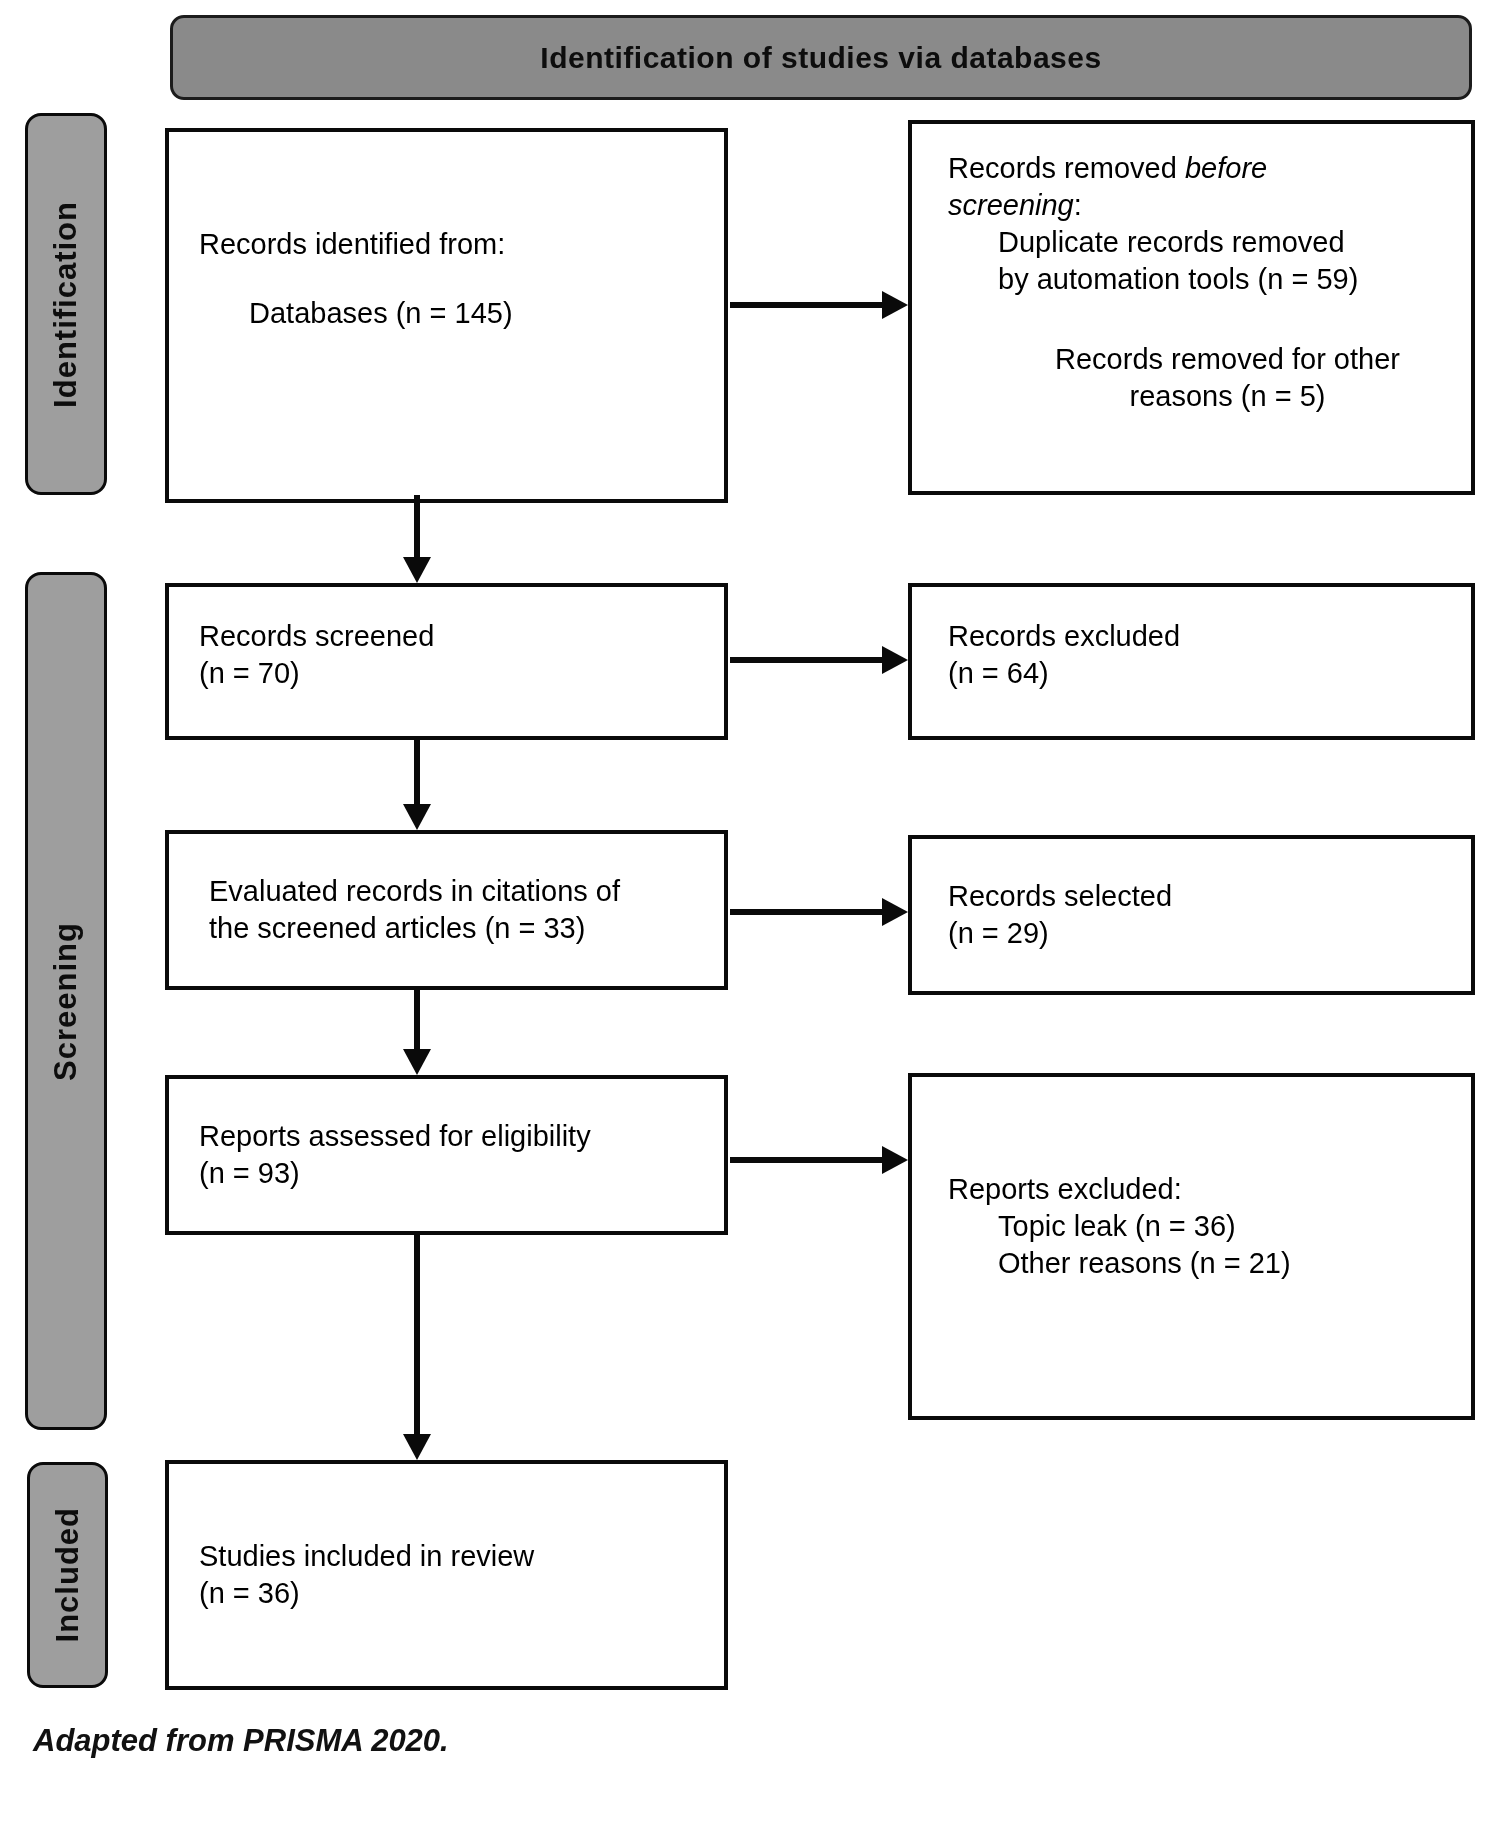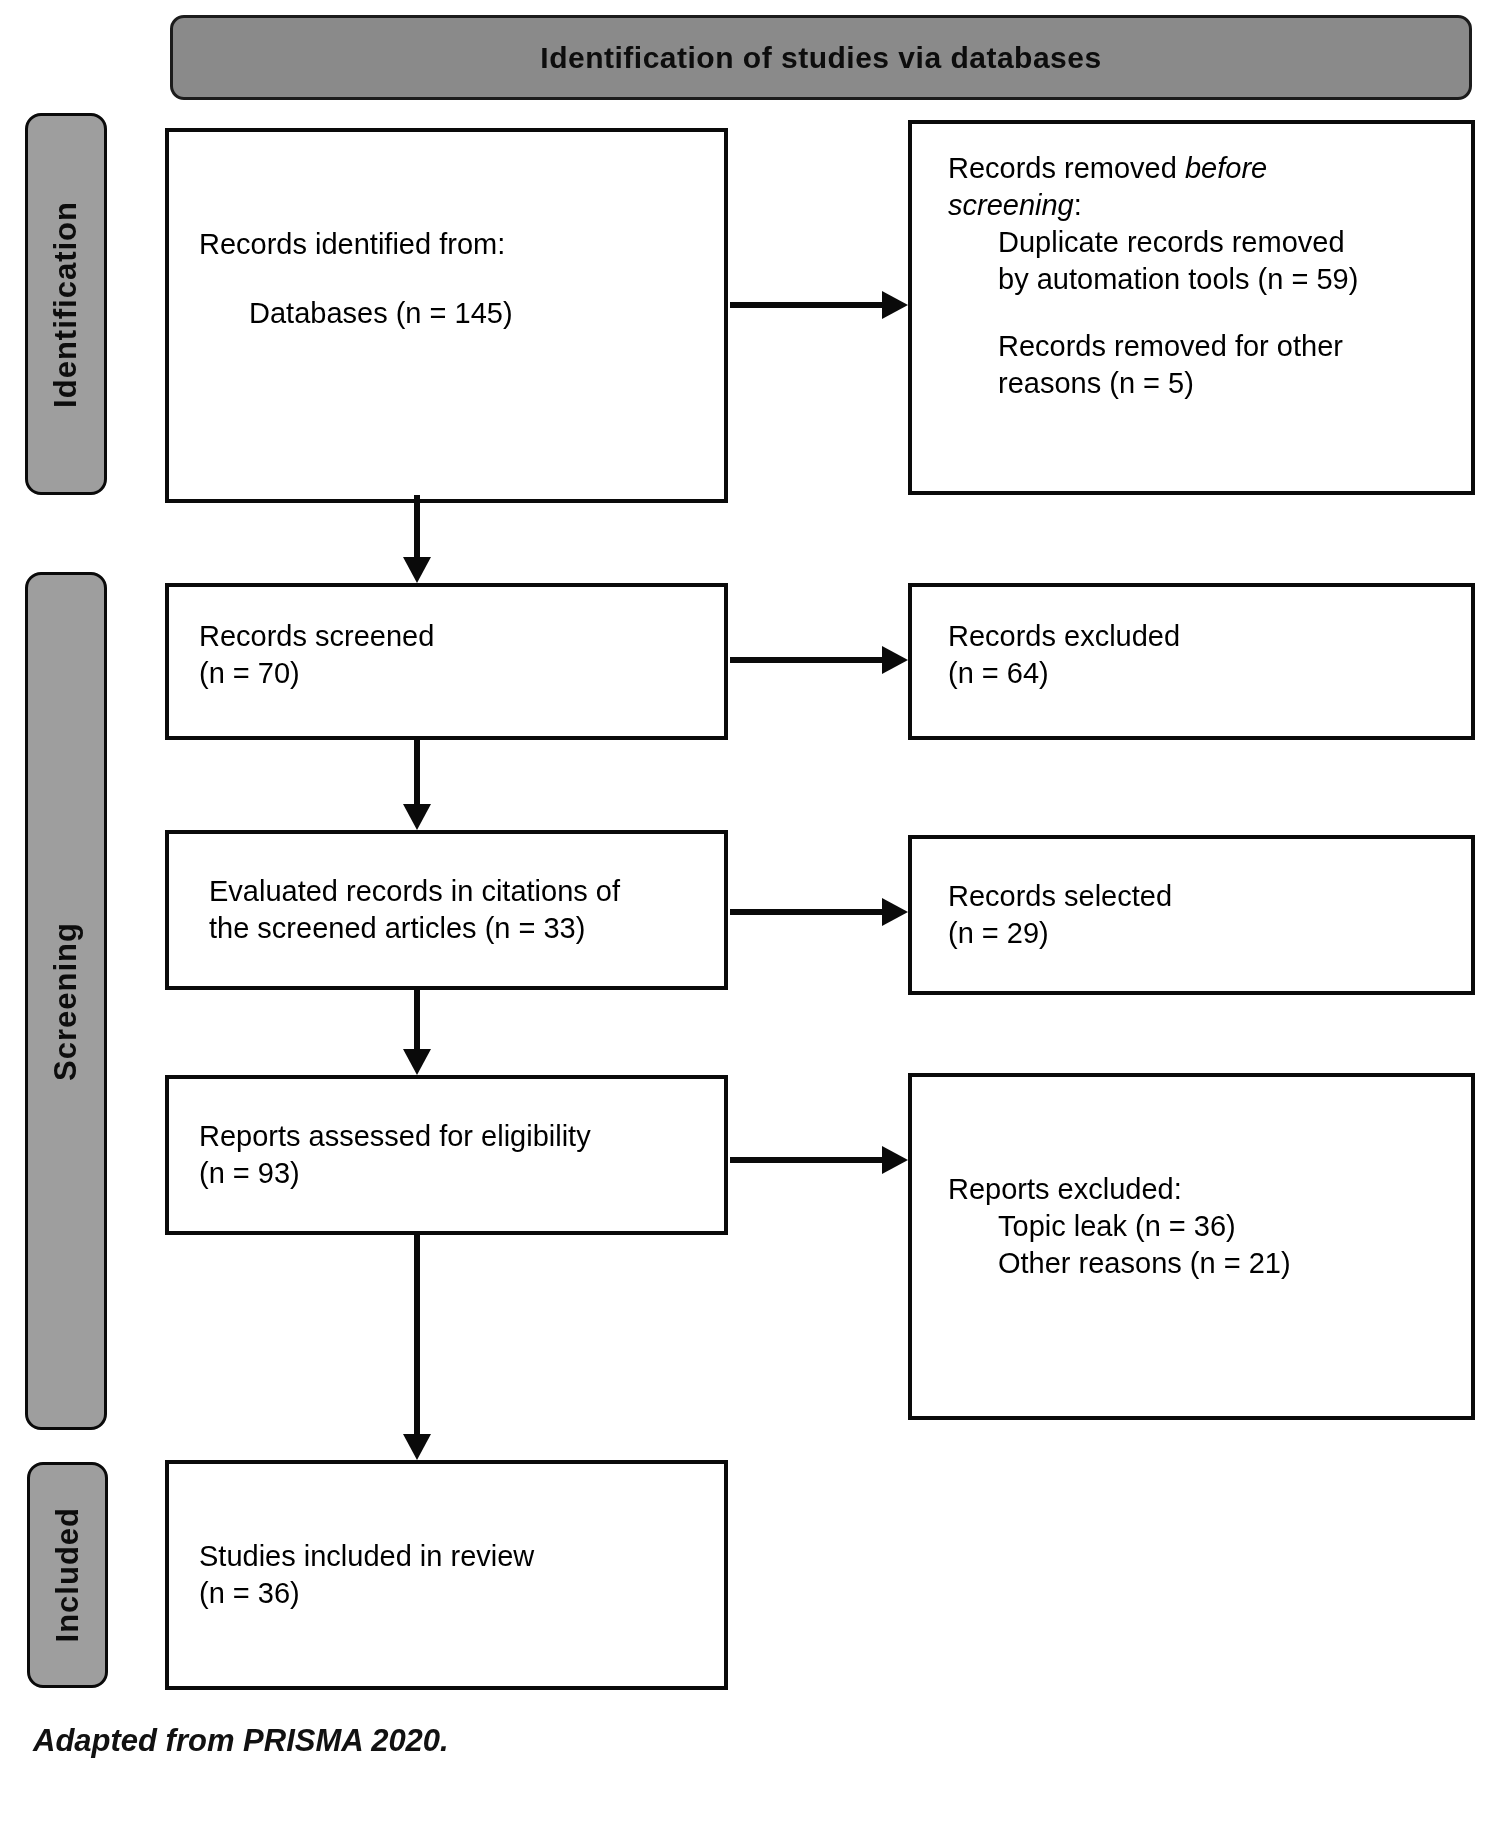--- a/index.html
+++ b/index.html
@@ -113,21 +113,21 @@
     <div>(n = 36)</div>
   </div>
 
   <div class="abs flow-box pad-left-r top-align" style="left:908px;top:120px;width:567px;height:375px;padding-top:26px;">
     <div>
       <span>Records removed </span><em>before</em><br>
       <em>screening</em><span>:</span>
     </div>
     <div class="indent preline">Duplicate records removed
 by automation tools (n = 59)</div>
-    <div class="indent preline" style="margin-top:30px;">Records removed for other
+    <div class="indent preline" style="margin-top:43px;text-align:center;">Records removed for other
 reasons (n = 5)</div>
   </div>
 
   <div class="abs flow-box pad-left-r" style="left:908px;top:583px;width:567px;height:157px;padding-bottom:14px;">
     <div>Records excluded</div>
     <div>(n = 64)</div>
   </div>
 
   <div class="abs flow-box pad-left-r" style="left:908px;top:835px;width:567px;height:160px;">
     <div>Records selected</div>

